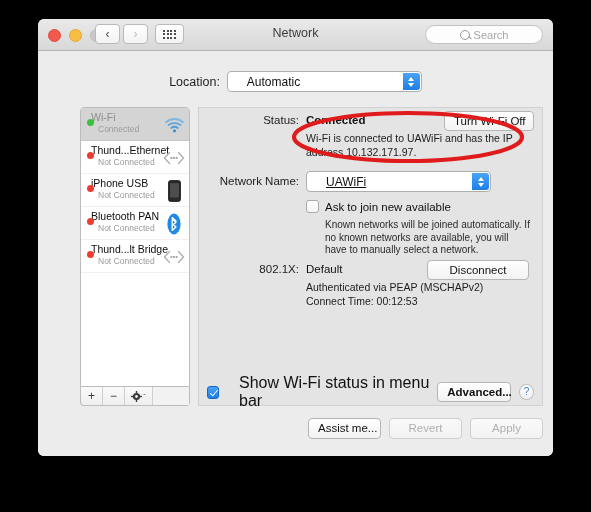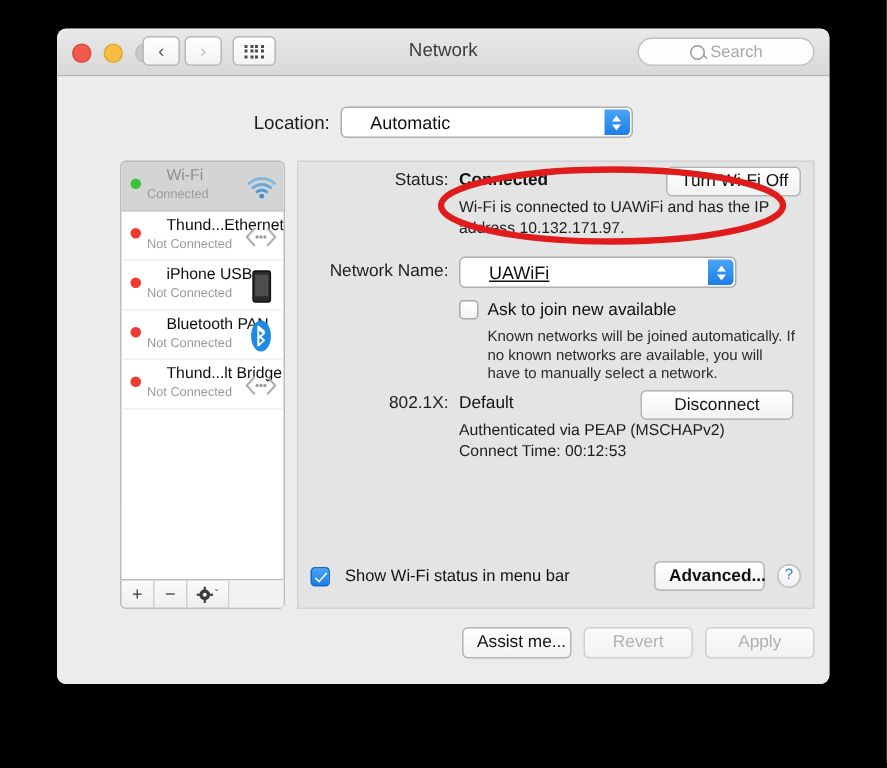--- a/index.html
+++ b/index.html
@@ -212,21 +212,21 @@
   .iface .dot {
     position: absolute;
     left: 6px; top: 11px;
     width: 7px; height: 7px;
     border-radius: 50%;
     display: block;
   }
   .iface .nm {
     font-size: 10.5px;
     color: #0d0d0d;
-    margin-left: 24px;
+    margin-left: 4px;
     line-height: 13px;
     white-space: nowrap;
   }
   .iface.selected .nm { color: #8d8d8d; }
   .iface .st {
     font-size: 8.5px;
     color: #9a9a9a;
     margin-left: 11px;
     line-height: 11px;
   }
@@ -598,21 +598,21 @@
         </div>
         <div class="btn disconnect-btn">Disconnect</div>
 
         <div class="dot1x-sub">
           <div>Authenticated via PEAP (MSCHAPv2)</div>
           <div>Connect Time: 00:12:53</div>
         </div>
 
         <div class="footrow">
           <span class="cb checked"></span>
-          <span class="lbl" style="font-size:11px;color:#111;margin-left:10px">Show Wi-Fi status in menu bar</span>
+          <span class="lbl" style="font-size:16px;color:#111;margin-left:20px">Show Wi-Fi status in menu bar</span>
           <div class="btn adv">Advanced...</div>
           <div class="helpbtn">?</div>
         </div>
       </div>
 
       <div class="bottom-btns">
         <div class="btn">Assist me...</div>
         <div class="btn disabled">Revert</div>
         <div class="btn disabled">Apply</div>
       </div>

